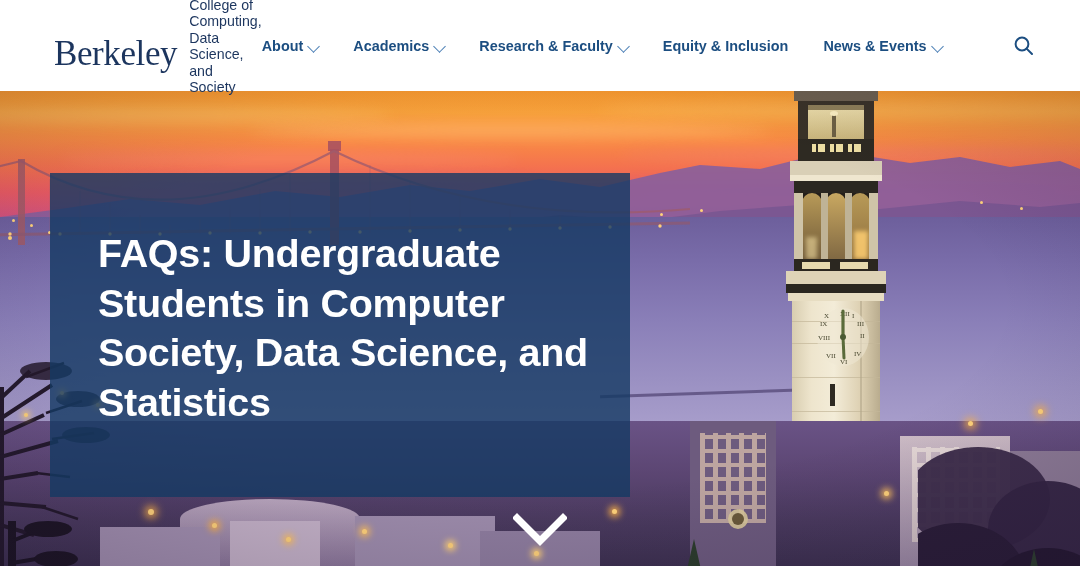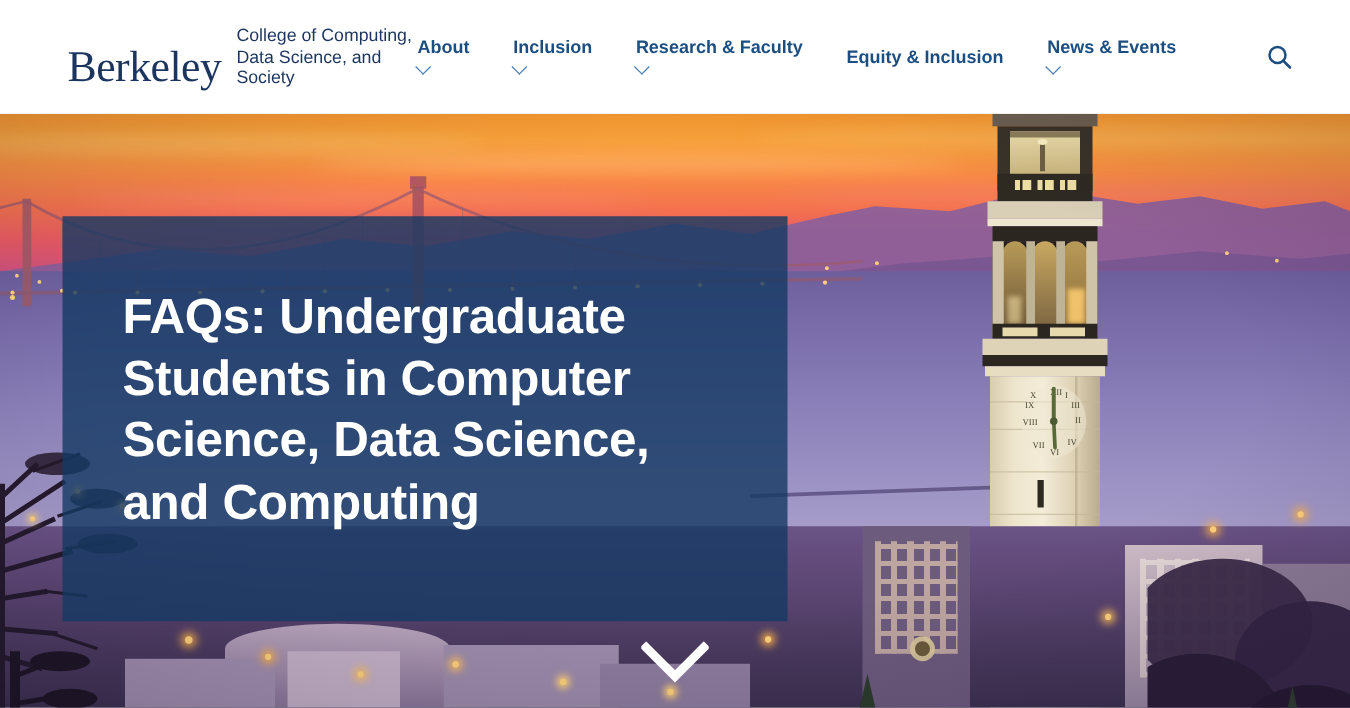--- a/index.html
+++ b/index.html
@@ -40,29 +40,28 @@
     padding-top:1px;
   }
 
   .main-nav{
     display:flex; align-items:center;
     margin-left:auto;
     margin-right:0;
     gap:0;
   }
   .nav-item{
-    display:flex; align-items:flex-start; gap:6px;
+    display:flex; align-items:flex-end; gap:6px;
     color:#1c4e81;
     font-size:14.4px;
     font-weight:bold;
     white-space:nowrap;
     padding:0 0;
     margin-right:35px;
     cursor:pointer;
-    flex-direction:column;
   }
   .nav-item:last-of-type{ margin-right:0; }
   .chev{
     display:inline-block;
     width:9px; height:9px;
     border-right:1.8px solid #4a7fb5;
     border-bottom:1.8px solid #4a7fb5;
     transform:translateY(-3px) rotate(45deg);
   }
   .search-btn{
@@ -189,21 +188,21 @@
   </a>
 
   <nav class="main-nav">
 
     <div class="nav-item">
       <span>About</span>
       <i class="chev"></i>
     </div>
 
     <div class="nav-item">
-      <span>Inclusion</span>
+      <span>Academics</span>
       <i class="chev"></i>
     </div>
 
     <div class="nav-item">
       <span>Research &amp; Faculty</span>
       <i class="chev"></i>
     </div>
 
     <div class="nav-item">
       <span>Equity &amp; Inclusion</span>
@@ -447,21 +446,21 @@
     <div class="lightdot" style="left:968px;top:330px;width:5px;height:5px;box-shadow:0 0 8px 3px #ffb347;"></div>
     <div class="lightdot" style="left:1038px;top:318px;width:5px;height:5px;box-shadow:0 0 8px 3px #ffb347;"></div>
     <div class="lightdot" style="left:60px;top:300px;width:4px;height:4px;box-shadow:0 0 6px 2px #ffd27a;"></div>
     <div class="lightdot" style="left:96px;top:312px;width:4px;height:4px;box-shadow:0 0 6px 2px #ffd27a;"></div>
     <div class="lightdot" style="left:24px;top:322px;width:4px;height:4px;box-shadow:0 0 6px 2px #ffd27a;"></div>
 
     <div class="vignette"></div>
   </div>
 
   <div class="hero-overlay">
-    <h1 class="hero-title">FAQs: Undergraduate Students in Computer Science, Data Science, and Computing</h1>
+    <h1 class="hero-title">FAQs: Undergraduate Students in Computer Society, Data Science, and Statistics</h1>
   </div>
 
   <div class="scroll-cue">
     <svg width="54" height="34" viewBox="0 0 54 34">
       <path d="M4 5 L27 28 L50 5" fill="none" stroke="#ffffff" stroke-width="7" stroke-linecap="square"></path>
     </svg>
   </div>
 
 </section>
 

